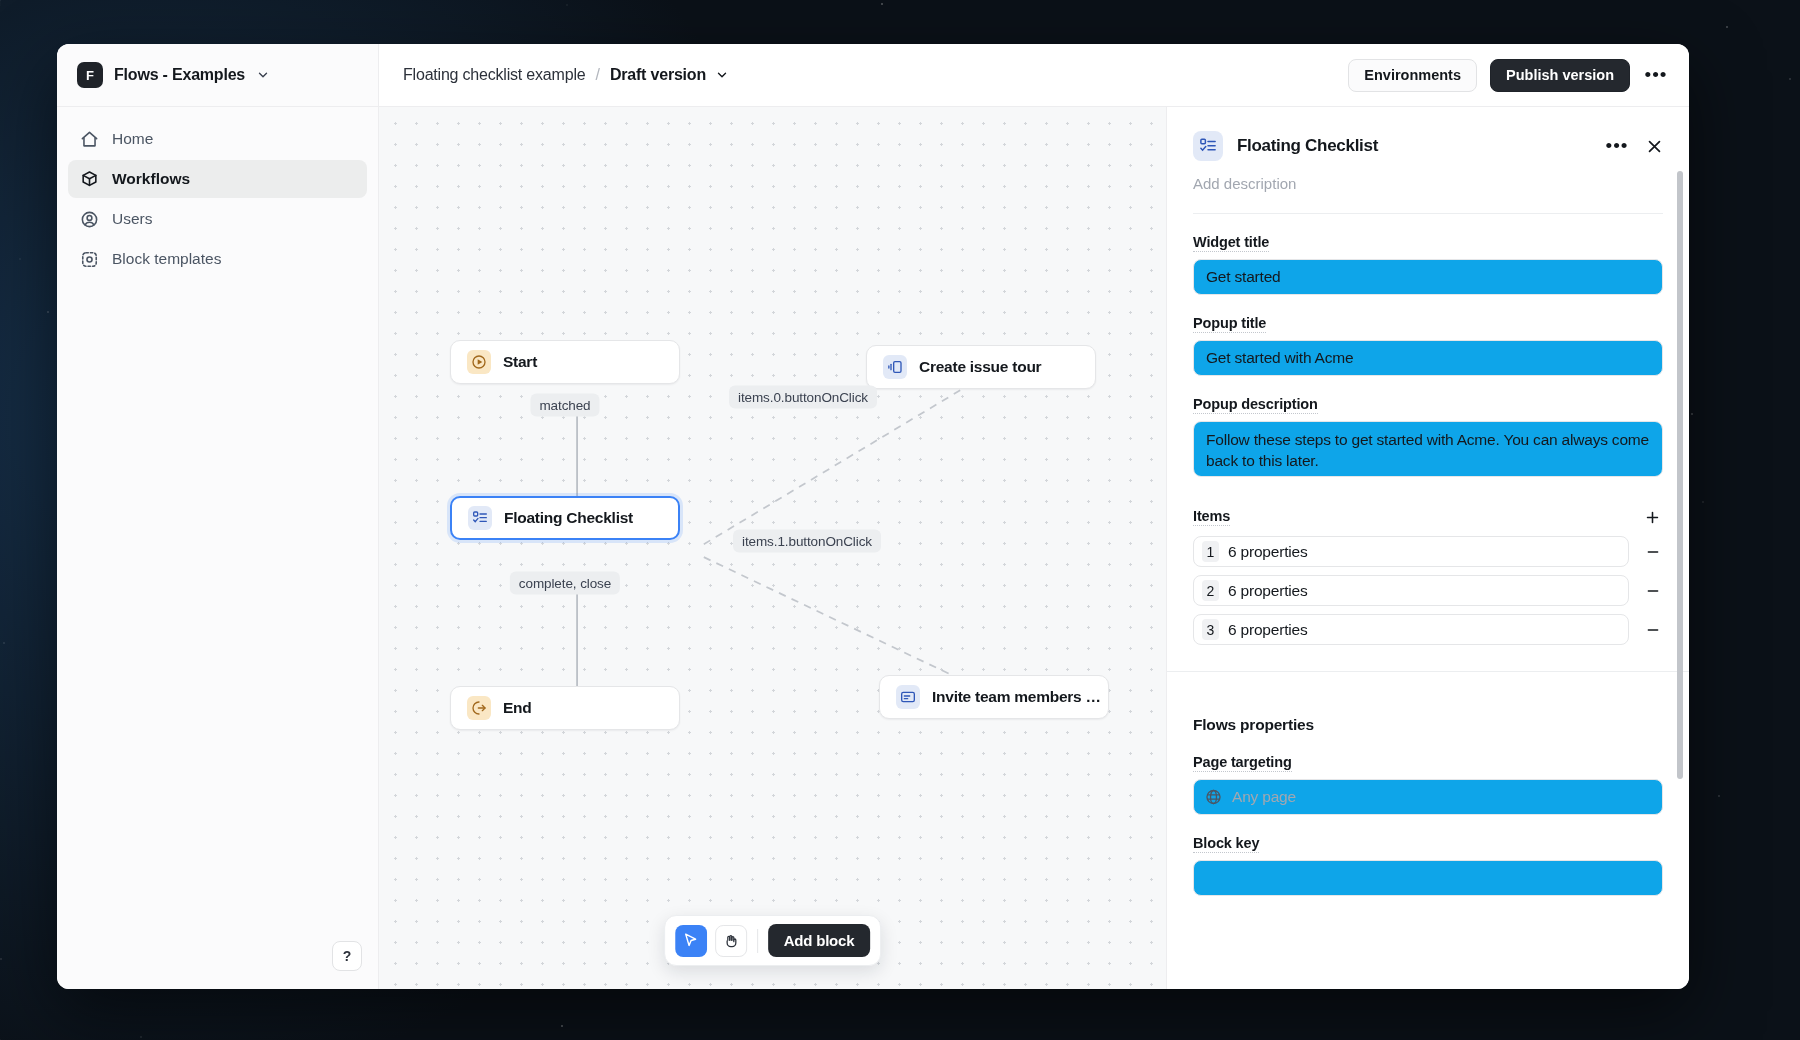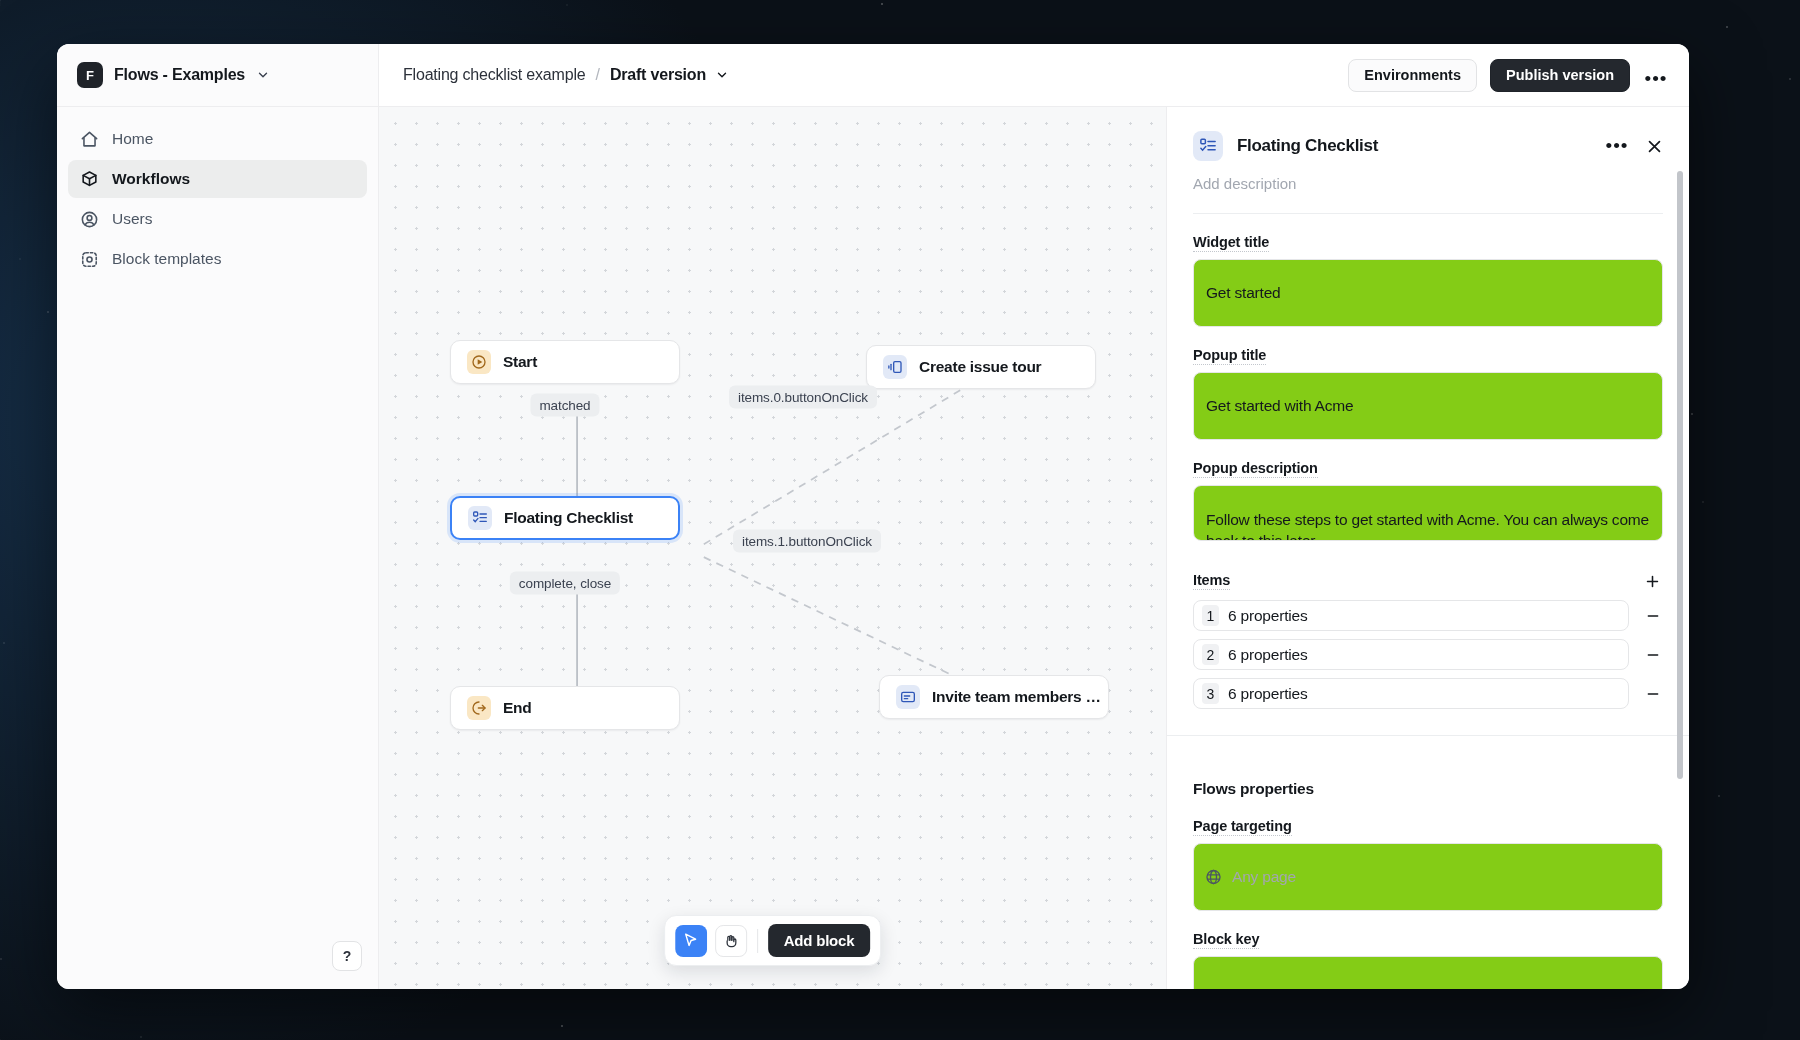--- a/index.html
+++ b/index.html
@@ -78,21 +78,21 @@
   .topbar {
     height: 63px; flex: 0 0 63px;
     display: flex; align-items: center;
     padding: 0 20px 0 24px;
     border-bottom: 1px solid #ededef;
     background: #fff;
   }
   .crumb { font-size: 16px; color: #2c313a; letter-spacing: -0.2px; }
   .crumb-sep { font-size: 16px; color: #b2b6bd; margin: 0 10px; }
   .crumb-strong { font-size: 16px; color: #14181d; font-weight: bold; letter-spacing: -0.2px; }
-  .topbar-right { margin-left: auto; display: flex; align-items: flex-end; gap: 13px; }
+  .topbar-right { margin-left: auto; display: flex; align-items: center; gap: 13px; }
   .btn-outline {
     height: 33px; padding: 0 15px; border-radius: 8px;
     border: 1px solid #e2e3e5; background: #fbfbfc;
     font-size: 14.5px; font-weight: bold; color: #14181d; cursor: pointer;
     display:flex; align-items:center;
   }
   .btn-dark {
     height: 33px; padding: 0 15px; border-radius: 8px;
     border: 1px solid #1f2329; background: #24282e;
     font-size: 14.5px; font-weight: bold; color: #fff; cursor: pointer;
@@ -168,22 +168,22 @@
   .panel-sep { height: 1px; background: #eceef0; margin-top: 21px; }
   .panel-body { flex: 1; overflow: hidden; padding: 0 26px; }
   .sect-title { font-size: 15.5px; font-weight: bold; color: #14181d; margin-top: 22px; letter-spacing: -0.2px; }
   .field { margin-top: 19px; }
   .field-label {
     font-size: 14.5px; font-weight: bold; color: #14181d; letter-spacing: -0.15px;
     border-bottom: 1.5px dotted #c3c7cd; display: inline-block; padding-bottom: 1px;
   }
   .input {
     margin-top: 7px; width: 100%;
-    background: #84cc16; border: 1px solid #e5e6e8; border-radius: 8px;
-    padding: 24px 12px; font-size: 15.5px; color: #14181d;
+    background: #0ea5e9; border: 1px solid #e5e6e8; border-radius: 8px;
+    padding: 8px 12px; font-size: 15.5px; color: #14181d;
     font-family: "Liberation Sans", sans-serif; letter-spacing: -0.2px;
   }
   .input::placeholder { color: #a2a7b0; }
   textarea.input { resize: none; line-height: 1.35; height: 56px; }
   .input-icon-wrap { position: relative; margin-top: 7px; }
   .input-icon-wrap .input { margin-top: 0; padding-left: 38px; }
   .in-ico { position: absolute; left: 12px; top: 50%; transform: translateY(-50%); width: 17px; height: 17px; }
   .items-head { display: flex; align-items: center; margin-top: 25px; }
   .icon-btn { width: 22px; height: 22px; display: flex; align-items: center; justify-content: center; cursor: pointer; margin-left: auto; }
   .item-row { display: flex; align-items: center; gap: 14px; margin-top: 8px; }

